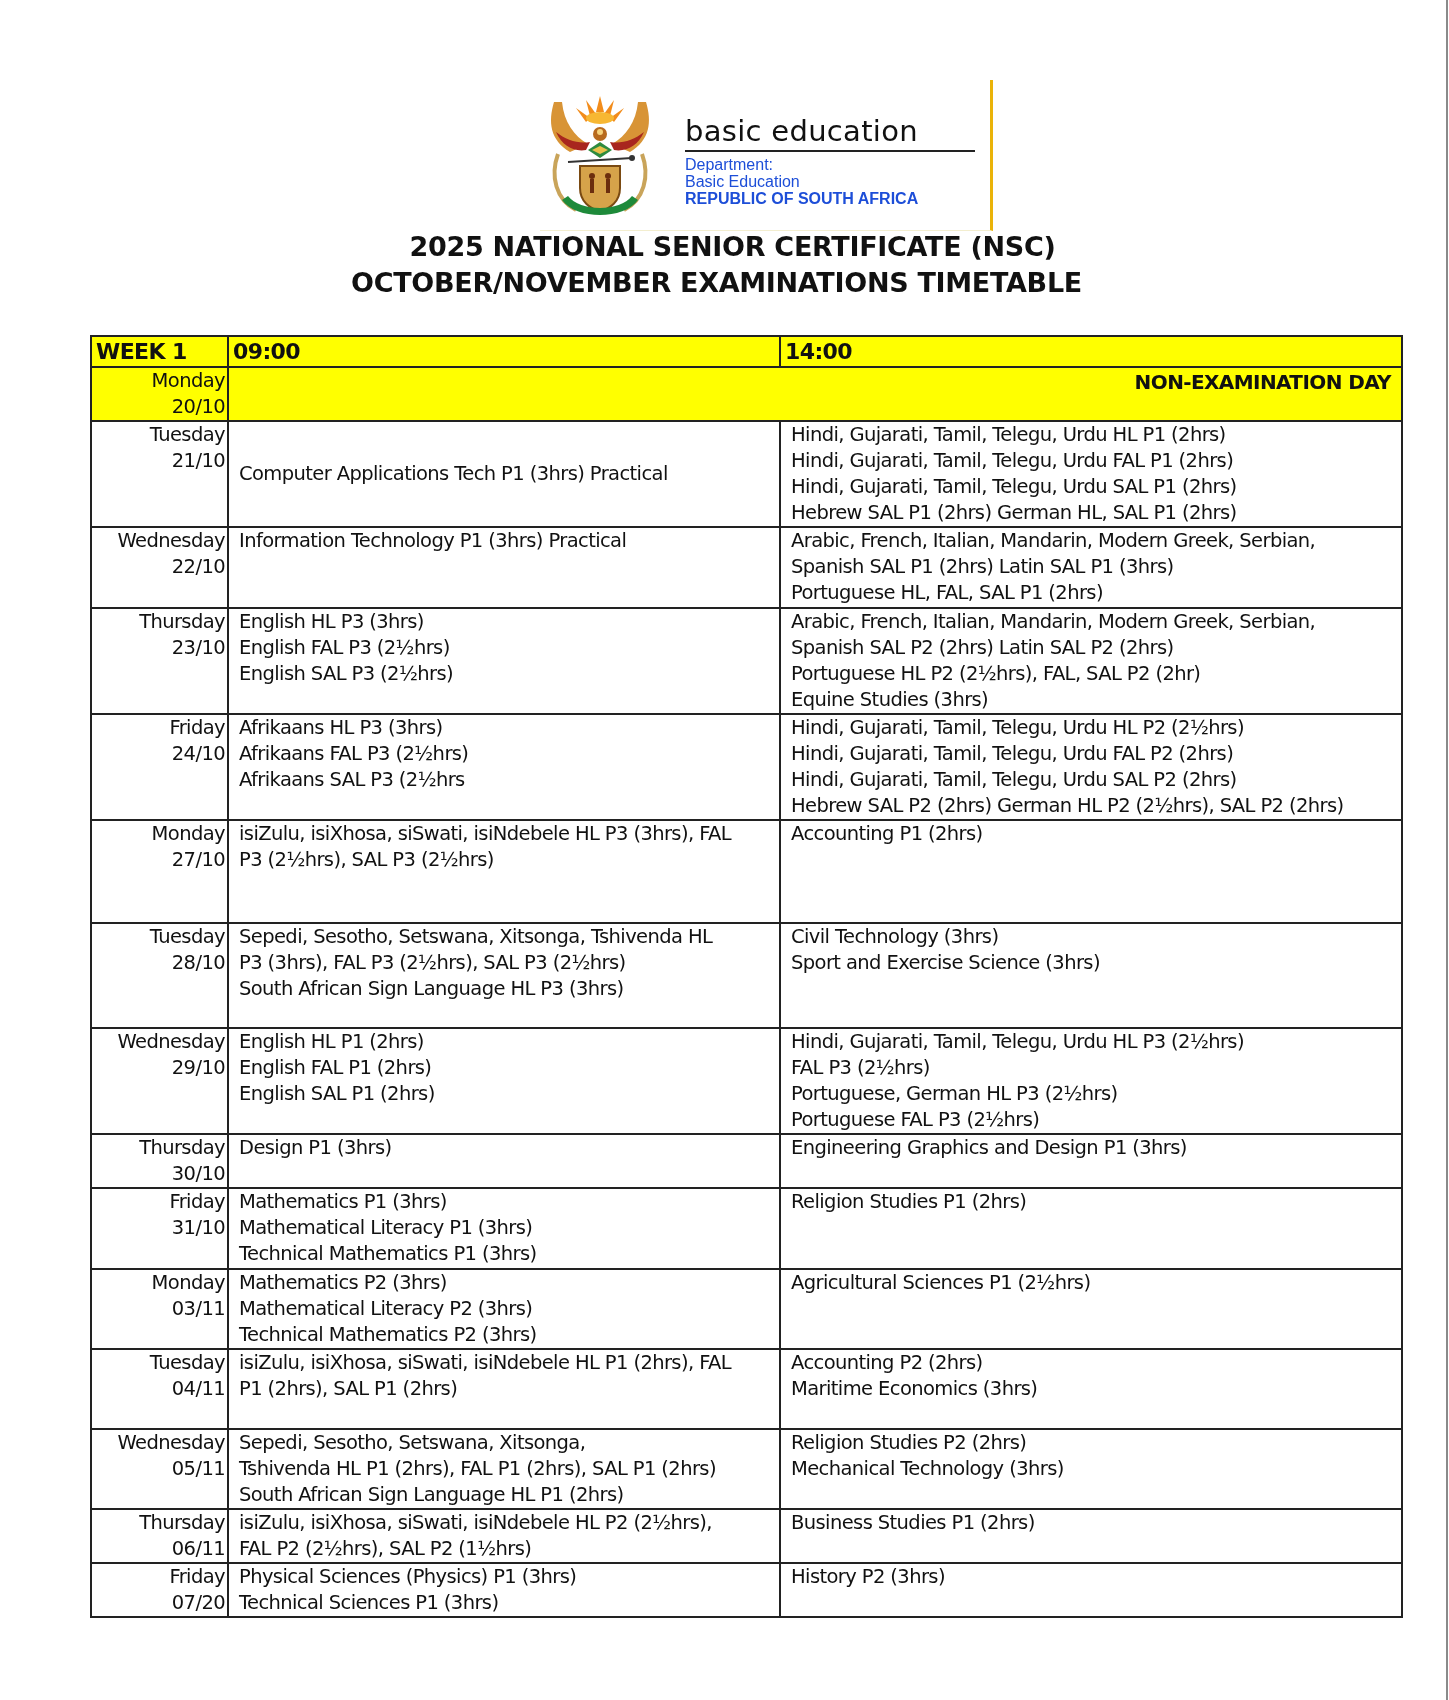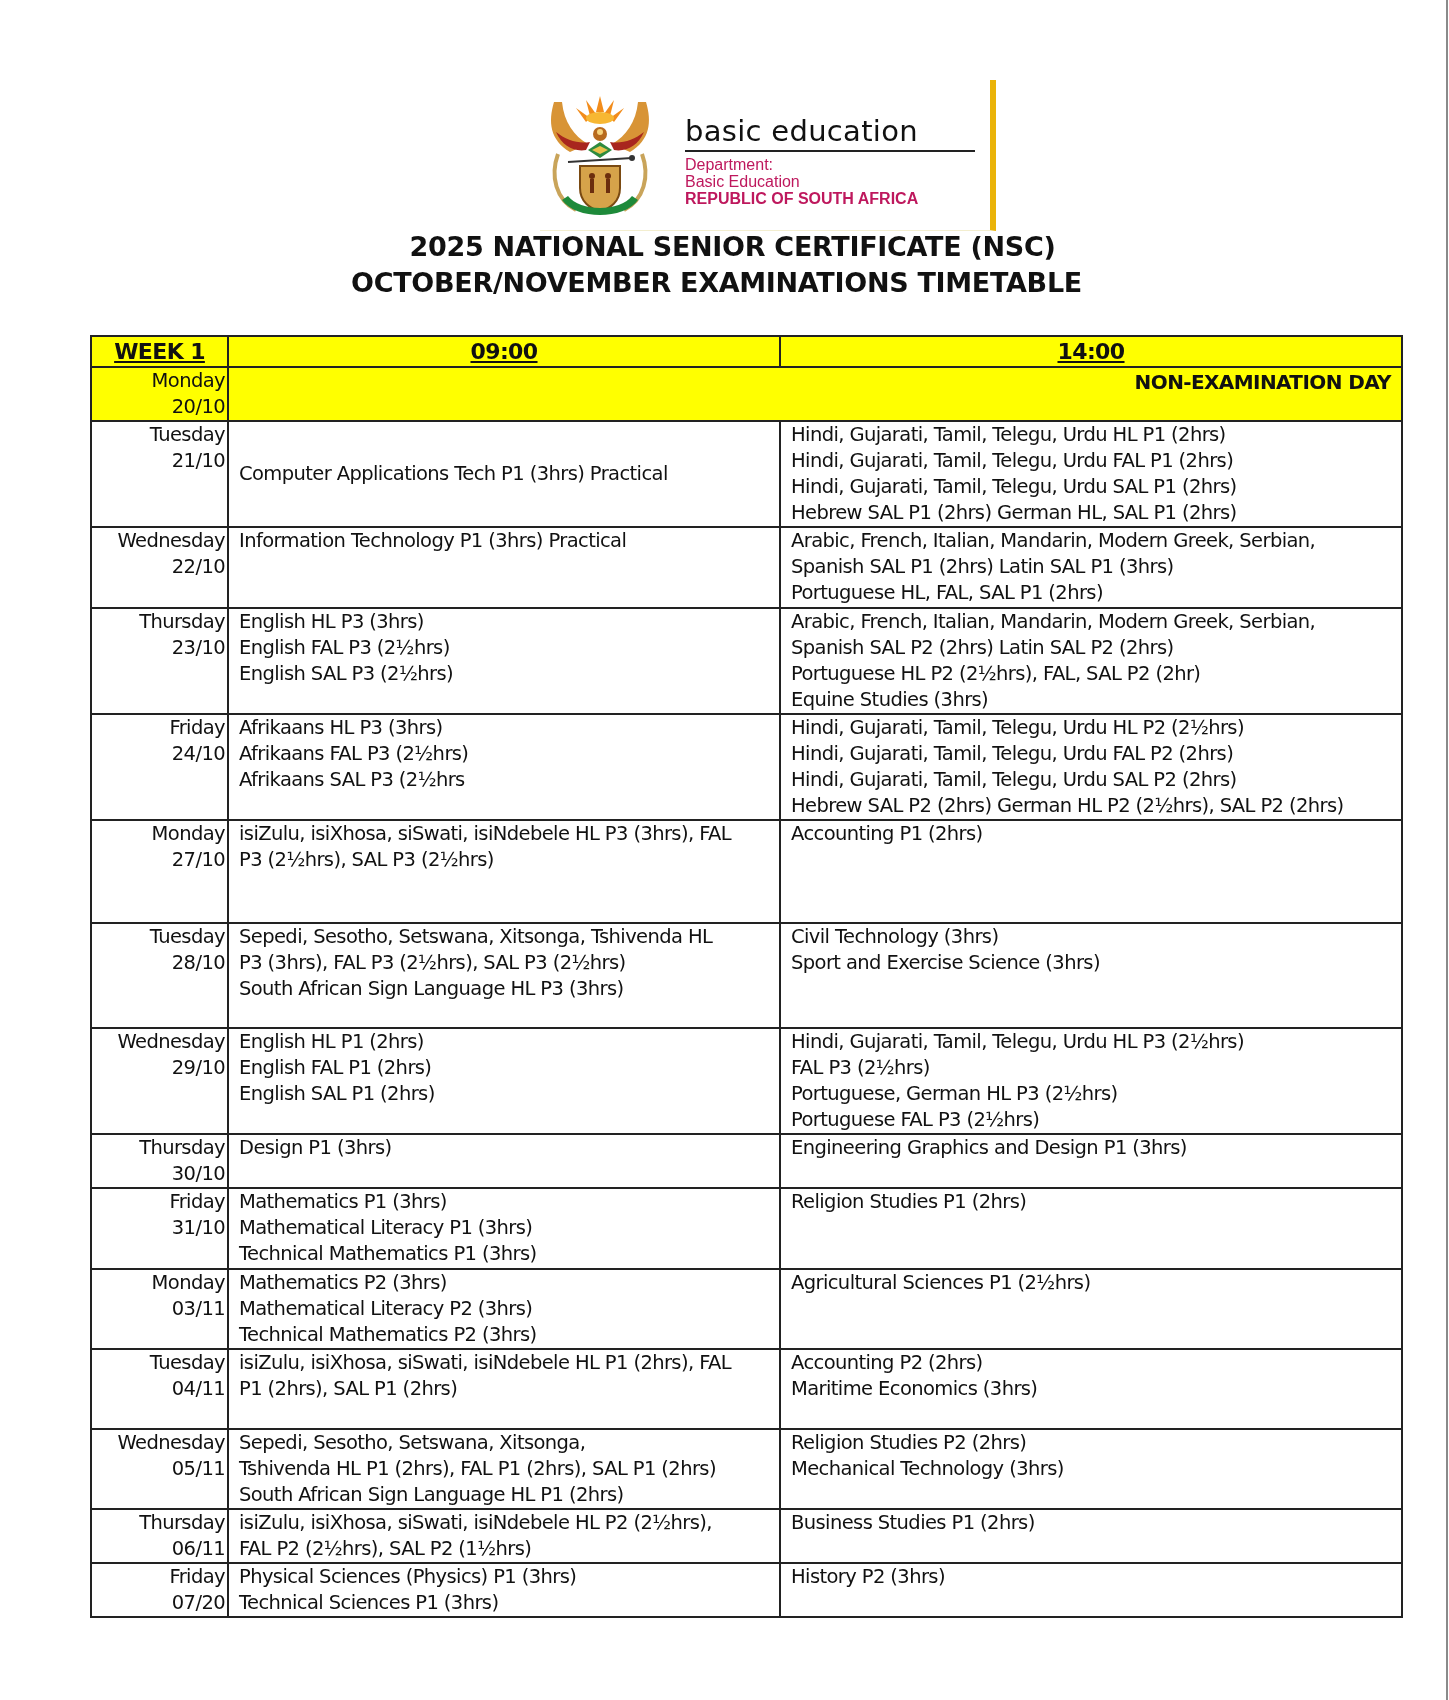--- a/index.html
+++ b/index.html
@@ -23,21 +23,21 @@
       height: 1700px;
       background: #8a8a8a;
     }
     
     .logo-block {
       position: absolute;
       left: 540px;
       top: 80px;
       width: 450px;
       height: 150px;
-      border-right: 6px solid #eab308;
+      border-right: 3px solid #eab308;
       border-bottom: 1px solid #f3eecf;
     }
     .crest {
       position: absolute;
       left: 0;
       top: 12px;
       width: 120px;
       height: 130px;
     }
     .dept-text {
@@ -53,21 +53,21 @@
       line-height: 34px;
       color: #111;
       padding-bottom: 2px;
       border-bottom: 2px solid #222;
       width: 290px;
     }
     .dept-line {
       font-family: "Liberation Sans", sans-serif;
       font-size: 16px;
       line-height: 17px;
-      color: #be185d;
+      color: #1d4ed8;
     }
     .dept-line.first { margin-top: 4px; }
     .dept-line.bold {
       font-weight: bold;
       font-size: 16px;
     }
     
     .title {
       position: absolute;
       left: 0;
@@ -101,25 +101,24 @@
     .timetable td {
       border: 2px solid #222;
       vertical-align: top;
       padding: 0 10px;
       line-height: 26px;
     }
     .timetable tr.week-row td {
       background: #ffff00;
       font-weight: bold;
       font-size: 22px;
-      text-align: center;
+      text-align: left;
       line-height: 29px;
       height: 29px;
       padding: 0 4px;
-      text-decoration: underline;
     }
     .timetable td.day {
       text-align: right;
       padding: 0 2px;
     }
     .timetable tr.nonexam td {
       background: #ffff00;
     }
     .timetable td.nonexam-label {
       font-weight: bold;

